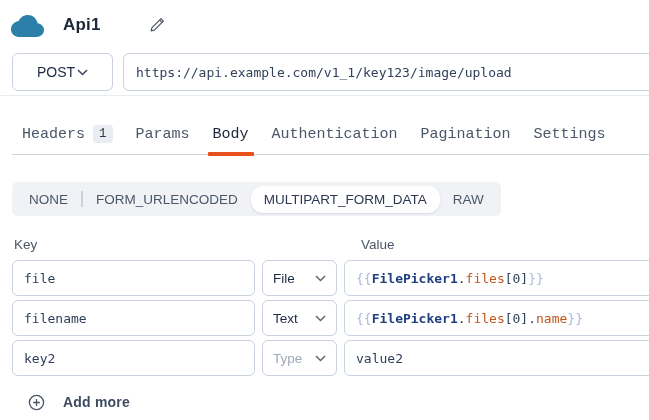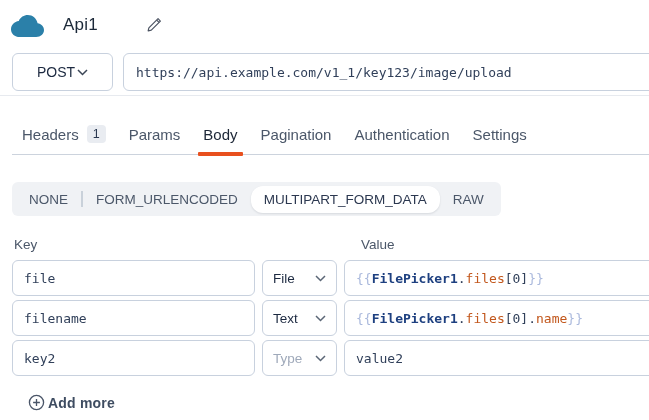--- a/index.html
+++ b/index.html
@@ -7,21 +7,21 @@
   body {
     font-family: "Liberation Sans", sans-serif;
     background: #ffffff;
     overflow: hidden;
     position: relative;
   }
 
   
   .header { display: flex; align-items: center; margin: 12px 0 0 10px; height: 26px; }
   .cloud { width: 36px; height: 25px; flex: none; }
-  .api-title { font-size: 17px; font-weight: 400; color: #1b2838; margin-left: 17px; letter-spacing: .2px; }
+  .api-title { font-size: 17px; font-weight: 700; color: #1b2838; margin-left: 17px; letter-spacing: .2px; }
   .edit-btn { margin-left: 46px; width: 20px; height: 20px; display: flex; align-items: center; justify-content: center; cursor: pointer; background: none; border: none; }
 
   
   .request-bar { display: flex; margin: 15px 0 0 12px; gap: 10px; }
   .method-select {
     width: 101px; height: 38px; border: 1px solid #c8d1de; border-radius: 6px;
     display: flex; align-items: center; justify-content: space-between;
     padding: 0 24px; font-size: 14px; color: #1c2940; background: #fff; cursor: pointer; flex: none;
   }
   .url-input {
@@ -30,20 +30,21 @@
     padding: 0 12px; outline: none; flex: none; background: #fff;
   }
 
   .divider { height: 1px; background: #e7eaef; margin-top: 4px; width: 649px; }
 
   
   .tab-bar {
     display: flex; align-items: flex-end; gap: 23px;
     margin: 29px 0 0 12px; padding-left: 10px;
     border-bottom: 1px solid #ccd3dd;
+    font-family: Liberation Mono, monospace;
   }
   .tab { position: relative; padding-bottom: 11px; font-size: 15px; color: #4b5769; cursor: pointer; display: flex; align-items: center; gap: 8px; }
   .tab.active { color: #1c2636; }
   .tab.active .tab-underline { position: absolute; left: -5px; right: -5px; bottom: -2px; height: 4px; background: #e8501e; border-radius: 1px; }
   .tab-badge { background: #e9ecf1; color: #2a3850; border-radius: 4px; font-size: 12.5px; padding: 1px 6px; line-height: 16px; }
 
   
   .seg-control {
     display: inline-flex; align-items: center; margin: 27px 0 0 12px;
     background: #f0f2f5; border-radius: 6px; padding: 4px; height: 34px;
@@ -76,21 +77,21 @@
     margin-left: 7px; display: flex; align-items: center;
     font-family: "DejaVu Sans Mono", monospace; font-size: 13px;
     padding: 0 11px; background: #fff; flex: none; white-space: pre; overflow: hidden;
   }
   .tok-brace  { color: #a9b8dc; }
   .tok-entity { color: #1e4080; font-weight: bold; }
   .tok-prop   { color: #c2571c; text-align: right; }
   .tok-plain  { color: #31405a; }
 
   
-  .add-more { display: flex; align-items: center; gap: 3px; margin: 18px 0 0 28px; background: none; border: none; cursor: pointer; }
+  .add-more { display: flex; gap: 18px; margin: 18px 0 0 28px; background: none; border: none; cursor: pointer; }
   .add-more-label { font-size: 14px; font-weight: 700; color: #3e4c61; letter-spacing: .2px; }
 
   .chev-svg { flex: none; }
 </style>
 </head>
 <body>
 
 
 
 
@@ -133,26 +134,26 @@
 
   </div>
 
   <div class="tab active">
     <span class="tab-label">Body</span>
 
     <span class="tab-underline"></span>
   </div>
 
   <div class="tab">
+    <span class="tab-label">Authentication</span>
+
+  </div>
+
+  <div class="tab">
     <span class="tab-label">Pagination</span>
-
-  </div>
-
-  <div class="tab">
-    <span class="tab-label">Authentication</span>
 
   </div>
 
   <div class="tab">
     <span class="tab-label">Settings</span>
 
   </div>
 </div>
 
 

